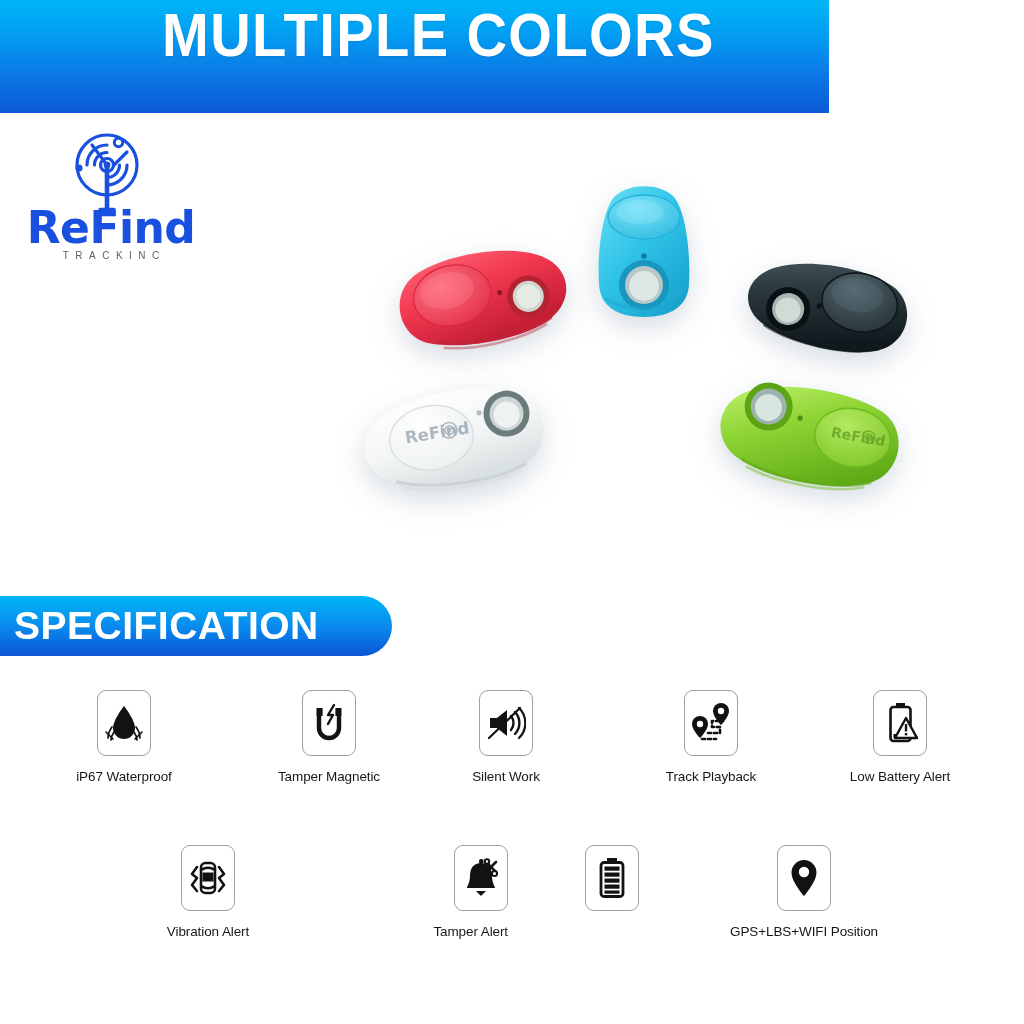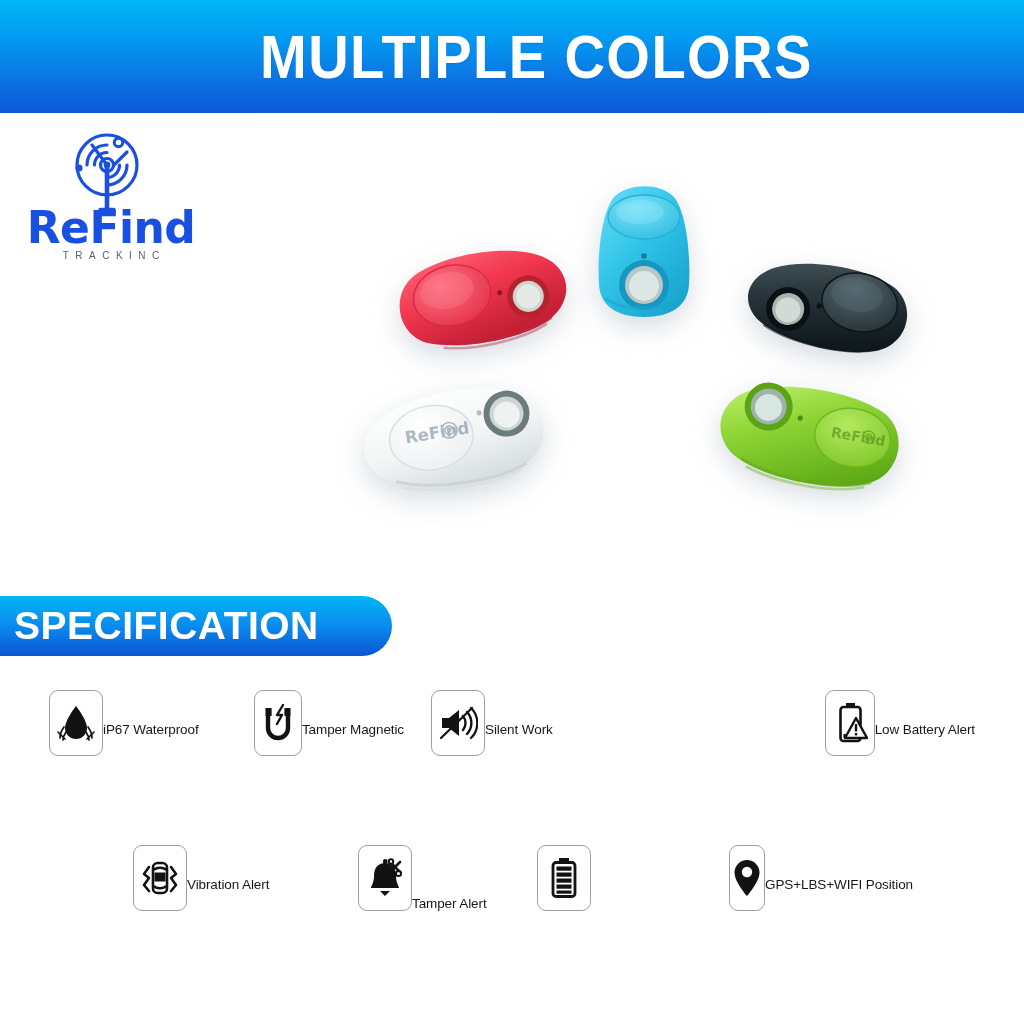--- a/index.html
+++ b/index.html
@@ -18,25 +18,25 @@
     width: 1024px;
     height: 1024px;
     background: #ffffff;
   }
 
   
   .header-banner {
     position: absolute;
     left: 0;
     top: 0;
-    width: 1024px;
+    width: 829px;
     height: 113px;
     background: linear-gradient(180deg, #00b6f7 0%, #039cf2 32%, #0b76e4 68%, #0b59d6 100%);
     display: flex;
-    align-items: center;
+    align-items: flex-start;
     justify-content: center;
     padding-left: 48px;
   }
 
   .header-title {
     color: #ffffff;
     font-family: "Liberation Sans", sans-serif;
     font-size: 61px;
     font-weight: bold;
     letter-spacing: 1.5px;
@@ -141,21 +141,21 @@
   .feature-row {
     position: relative;
     width: 1024px;
     height: 155px;
   }
 
   .feature {
     position: absolute;
     width: 150px;
     display: flex;
-    flex-direction: row;
+    flex-direction: column;
     align-items: center;
   }
 
   .feature-icon-box {
     width: 54px;
     height: 66px;
     border: 1.4px solid #9aa0a6;
     border-radius: 9px;
     background: #ffffff;
     display: flex;
@@ -398,20 +398,33 @@
             <path d="M4 15 L11 15 L21 7 L21 33 L11 25 L4 25 Z" fill="#121212"></path>
             <path d="M25 13 A11 11 0 0 1 25 27" stroke="#121212" stroke-width="2.4" fill="none" stroke-linecap="round"></path>
             <path d="M29 9 A16 16 0 0 1 29 31" stroke="#121212" stroke-width="2.4" fill="none" stroke-linecap="round"></path>
             <path d="M33 5 A21 21 0 0 1 33 35" stroke="#121212" stroke-width="2.2" fill="none" stroke-linecap="round"></path>
             <path d="M3 35 L34 5" stroke="#121212" stroke-width="2.2" stroke-linecap="round"></path>
           </svg>
         </div>
         <div class="feature-label">Silent Work</div>
       </div>
 
+      <div class="feature" style="left:636px; top:0;">
+        <div class="feature-icon-box">
+          <svg width="42" height="44" viewBox="0 0 42 44">
+            <path d="M31 2 A8 8 0 0 0 23 10 C23 16 31 24 31 24 C31 24 39 16 39 10 A8 8 0 0 0 31 2 Z" fill="#121212"></path>
+            <circle cx="31" cy="10" r="3.2" fill="#ffffff"></circle>
+            <path d="M10 15 A8 8 0 0 0 2 23 C2 29 10 37 10 37 C10 37 18 29 18 23 A8 8 0 0 0 10 15 Z" fill="#121212"></path>
+            <circle cx="10" cy="23" r="3.2" fill="#ffffff"></circle>
+            <path d="M18 32 L30 32 L30 26 L22 26 L22 20 L33 20" stroke="#121212" stroke-width="2.6" fill="none" stroke-dasharray="3.2 2.8" stroke-linecap="round" stroke-linejoin="round"></path>
+            <path d="M12 38 L26 38" stroke="#121212" stroke-width="2.6" fill="none" stroke-dasharray="3.2 2.8" stroke-linecap="round"></path>
+          </svg>
+        </div>
+        <div class="feature-label">Track Playback</div>
+      </div>
 
       <div class="feature" style="left:825px; top:0;justify-content:flex-end;">
         <div class="feature-icon-box">
           <svg width="36" height="44" viewBox="0 0 36 44">
             <rect x="14" y="2" width="9" height="4" fill="#121212"></rect>
             <rect x="8.5" y="6" width="20" height="34" rx="3" stroke="#121212" stroke-width="2.6" fill="none"></rect>
             <rect x="11.5" y="33" width="14" height="4" fill="#121212"></rect>
             <path d="M24 17 L35 37 L13 37 Z" fill="#ffffff" stroke="#121212" stroke-width="2.4" stroke-linejoin="round"></path>
             <rect x="22.8" y="23" width="2.4" height="7.5" fill="#121212"></rect>
             <rect x="22.8" y="32" width="2.4" height="2.4" fill="#121212"></rect>

